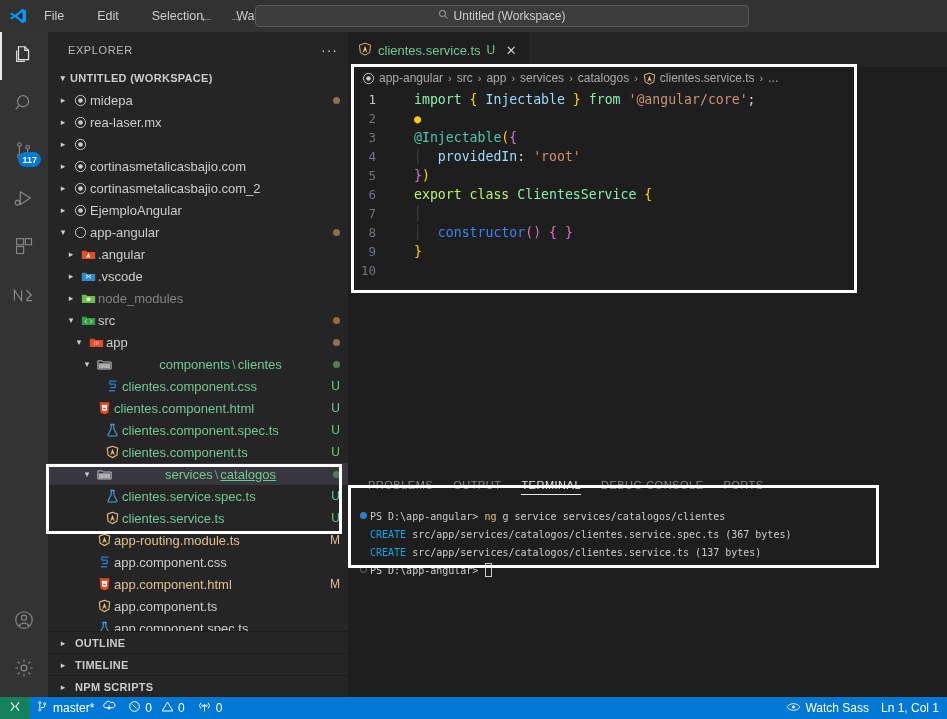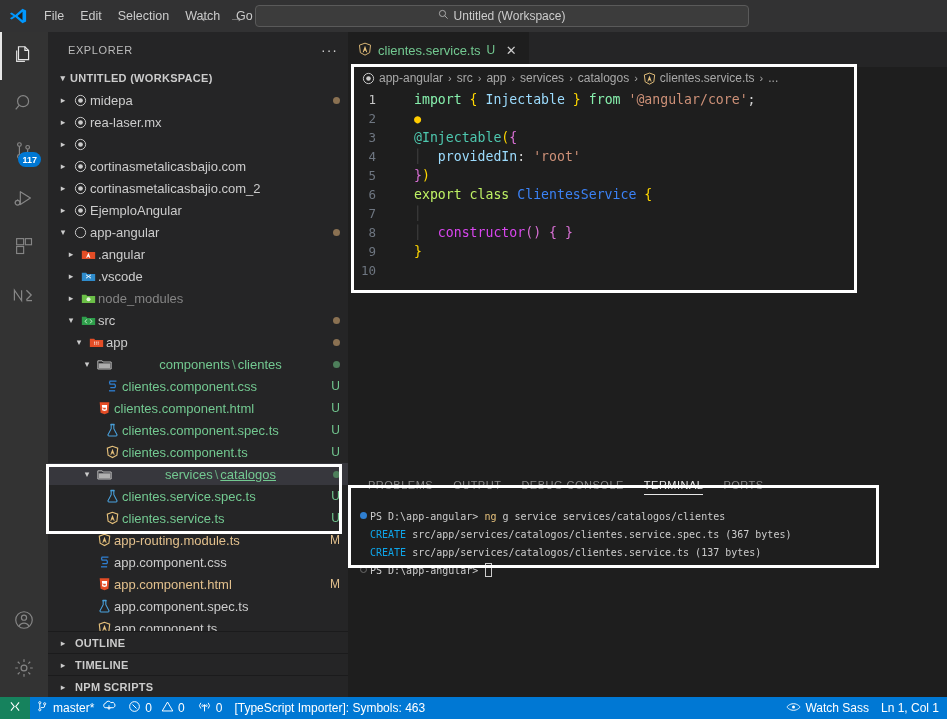--- a/index.html
+++ b/index.html
@@ -12,21 +12,21 @@
     -webkit-font-smoothing:antialiased;
   }
   .app { position:relative; width:947px; height:719px; display:flex; flex-direction:column; }
 
   
   .titlebar {
     height:32px; background:#323233; display:flex; align-items:center;
     flex:0 0 32px; position:relative;
   }
   .vscode-logo { width:36px; display:flex; align-items:center; justify-content:center; }
-  .menu { display:flex; gap:0px; }
+  .menu { display:flex; gap:17px; }
   .menu-item {
     padding:3px 8px; font-size:12.5px; color:#cccccc; cursor:default; border-radius:3px;
   }
   .titlebar-center {
     position:absolute; left:0; right:0; display:flex; align-items:center;
     justify-content:center; gap:10px; pointer-events:none;
   }
   .nav-arrows { display:flex; gap:14px; color:#a8a8a8; pointer-events:auto; }
   .nav-arrow { font-size:15px; width:16px; text-align:center; cursor:default; }
   .qinput {
@@ -139,24 +139,24 @@
     color:#6e7681; font-family:"DejaVu Sans Mono","Liberation Mono", monospace; font-size:12.5px;
   }
   .ln.cur { color:#c6c6c6; }
   .ctext { white-space:pre; padding-left:20px; }
   .indent-guide { color:#404040; }
 
   .k-import { color:#86efac; }
   .k-kw { color:#bef264; }
   .k-brace { color:#ffd700; }
   .k-brace2 { color:#da70d6; }
-  .k-type { color:#3b82f6; }
+  .k-type { color:#86efac; }
   .k-str { color:#ce9178; }
   .k-prop { color:#9cdcfe; }
-  .k-fn { color:#d946ef;margin-top:8px; }
+  .k-fn { color:#3b82f6;margin-top:8px; }
   .k-plain { color:#d4d4d4; }
   .k-deco { color:#4ec9b0; }
   .bulb { color:#ffcc00; font-size:12px; }
 
   
   .panel { flex:0 0 230px; display:flex; flex-direction:column; background:#1e1e1e; }
   .panel-tabs {
     height:35px; display:flex; align-items:center; gap:0; padding:0 10px; flex:0 0 35px;
   }
   .ptab {
@@ -582,37 +582,37 @@
                   <path d="M1.5 1.5h11l-1 12-4.5 1.5L2.5 13.5z" fill="#e44d26"></path>
                   <path d="M4 4.5h6l-.3 6-2.7.9-2.7-.9-.15-2.2h1.4l.08 1.1 1.37.42 1.4-.42.12-1.8H4.3z" fill="#fff"></path>
                 </svg>
               </span>
               <span class="label c-modified">app.component.html</span>
               <span class="decoration c-modified">M</span>
             </div>
             <div class="row" style="padding-left: 32px;">
               <span class="twisty"></span>
               <span class="ficon">
+                <svg width="13" height="14" viewBox="0 0 16 16">
+                  <path d="M8 1L1.6 3.3 2.6 12 8 14.9 13.4 12l1-8.7z" fill="none" stroke="#e5c07b" stroke-width="1.4"></path>
+                  <path d="M8 4l2.7 7.3H9.5l-.6-1.6H7.1l-.6 1.6H5.3z" fill="#e5c07b"></path>
+                </svg>
+              </span>
+              <span class="label c-default">app.component.ts</span>
+              <span class="decoration"></span>
+            </div>
+            <div class="row" style="padding-left: 32px;">
+              <span class="twisty"></span>
+              <span class="ficon">
                 <svg width="13" height="14" viewBox="0 0 14 16">
                   <path d="M5.5 1.5v5L2 13a1.2 1.2 0 0 0 1 1.8h8a1.2 1.2 0 0 0 1-1.8L8.5 6.5v-5z" fill="none" stroke="#4aa3df" stroke-width="1.2"></path>
                   <path d="M4.5 2h5" stroke="#4aa3df" stroke-width="1.2"></path>
                 </svg>
               </span>
               <span class="label c-default">app.component.spec.ts</span>
-              <span class="decoration"></span>
-            </div>
-            <div class="row" style="padding-left: 32px;">
-              <span class="twisty"></span>
-              <span class="ficon">
-                <svg width="13" height="14" viewBox="0 0 16 16">
-                  <path d="M8 1L1.6 3.3 2.6 12 8 14.9 13.4 12l1-8.7z" fill="none" stroke="#e5c07b" stroke-width="1.4"></path>
-                  <path d="M8 4l2.7 7.3H9.5l-.6-1.6H7.1l-.6 1.6H5.3z" fill="#e5c07b"></path>
-                </svg>
-              </span>
-              <span class="label c-default">app.component.ts</span>
               <span class="decoration"></span>
             </div>
           </div>
       </div>
 
       <div class="sb-sections">
         <div class="sb-section">
           <span class="tw">▸</span>
           <span class="cap">OUTLINE</span>
         </div>
@@ -713,22 +713,22 @@
               <span class="ln">10</span>
               <span class="ctext"></span>
             </div>
           </div>
       </div>
 
       <div class="panel">
         <div class="panel-tabs">
           <div class="ptab">PROBLEMS</div>
           <div class="ptab">OUTPUT</div>
+          <div class="ptab active">TERMINAL</div>
           <div class="ptab">DEBUG CONSOLE</div>
-          <div class="ptab active">TERMINAL</div>
           <div class="ptab">PORTS</div>
         </div>
         <div class="terminal" id="terminal-body">
             <div class="tline"><span class="tmark"><span class="circ" style="background:#2f7fd1"></span></span><span><span>PS D:\app-angular&gt; </span><span class="t-cmd">ng</span><span> g service services/catalogos/clientes</span></span></div>
             <div class="tline"><span class="tmark"></span><span><span class="t-create">CREATE</span><span> src/app/services/catalogos/clientes.service.spec.ts (367 bytes)</span></span></div>
             <div class="tline"><span class="tmark"></span><span><span class="t-create">CREATE</span><span> src/app/services/catalogos/clientes.service.ts (137 bytes)</span></span></div>
             <div class="tline"><span class="tmark"><span class="circ" style="background:transparent;border:1px solid #6a6a6a"></span></span><span><span>PS D:\app-angular&gt; </span><span class="cursor-block"></span></span></div>
           </div>
       </div>
     </div>
@@ -780,23 +780,20 @@
       <div class="st-item">
         <span>
           <svg width="15" height="13" viewBox="0 0 18 16" fill="none" stroke="#ffffff" stroke-width="1.2">
               <path d="M4.5 3.5a5 5 0 0 0 0 7M13.5 3.5a5 5 0 0 1 0 7M6.5 5.5a2.4 2.4 0 0 0 0 3M11.5 5.5a2.4 2.4 0 0 1 0 3"></path>
               <circle cx="9" cy="7" r="1.1" fill="#ffffff"></circle>
               <path d="M9 8.5V14"></path>
             </svg>
         </span>
         <span>0</span>
       </div>
-      <div class="st-item">
-        <span>[TypeScript Importer]: Symbols: 463</span>
-      </div>
     </div>
     <div class="st-right">
       <div class="st-item">
         <span>
           <svg width="15" height="12" viewBox="0 0 18 12" fill="none" stroke="#ffffff" stroke-width="1.1">
               <path d="M1 6s3-4 8-4 8 4 8 4-3 4-8 4-8-4-8-4z"></path>
               <circle cx="9" cy="6" r="1.8" fill="#ffffff" stroke="none"></circle>
             </svg>
         </span>
         <span>Watch Sass</span>

